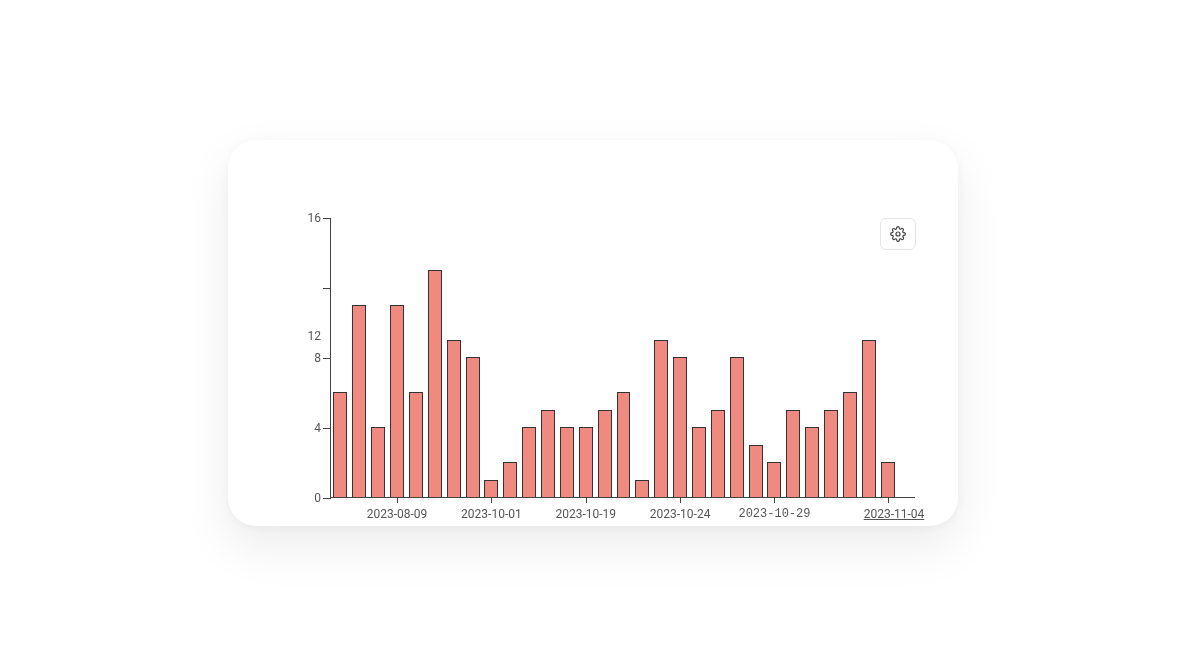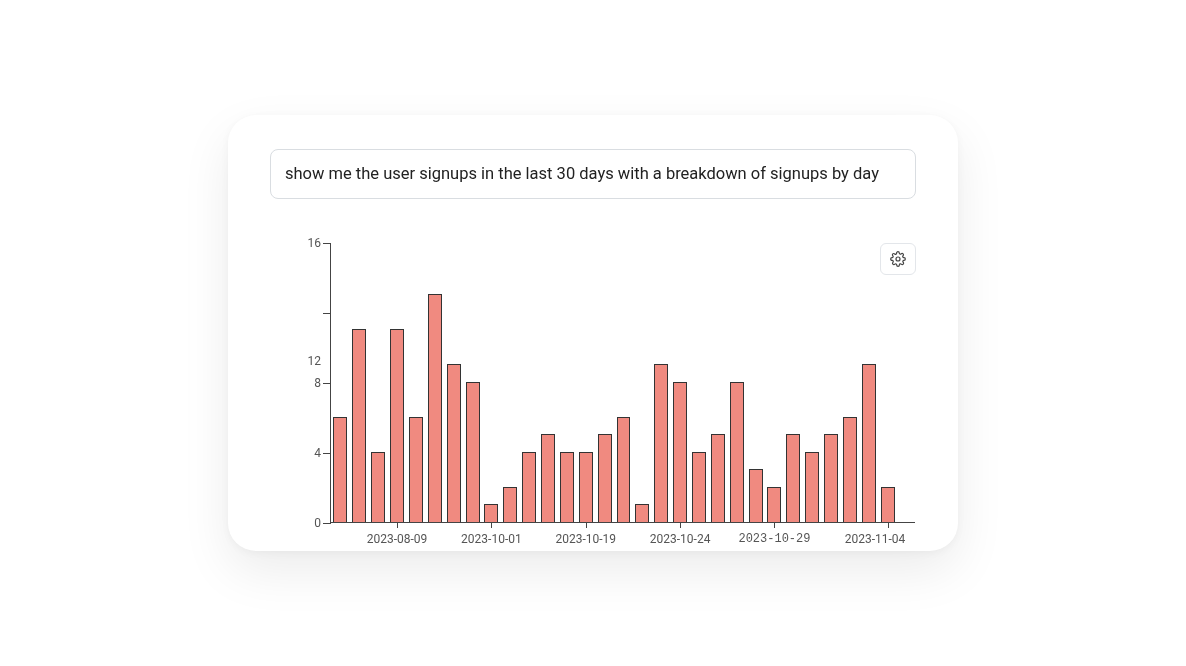--- a/index.html
+++ b/index.html
@@ -106,21 +106,20 @@
     border: 1px solid #333;
     border-bottom: none;
   }
 </style>
 </head>
 <body>
 
 <div class="canvas">
   <div class="card">
 
-    <div class="query-box">show me the user signups in the last 30 days with a breakdown of signups by day</div>
 
 
     <div class="chart-wrap">
 
       <div class="gear-btn">
         <svg viewBox="0 0 24 24" fill="none" stroke-width="1.8" stroke-linecap="round" stroke-linejoin="round">
           <circle cx="12" cy="12" r="3"></circle>
           <path d="M19.4 15a1.65 1.65 0 0 0 .33 1.82l.06.06a2 2 0 1 1-2.83 2.83l-.06-.06a1.65 1.65 0 0 0-1.82-.33 1.65 1.65 0 0 0-1 1.51V21a2 2 0 0 1-4 0v-.09a1.65 1.65 0 0 0-1-1.51 1.65 1.65 0 0 0-1.82.33l-.06.06a2 2 0 1 1-2.83-2.83l.06-.06a1.65 1.65 0 0 0 .33-1.82 1.65 1.65 0 0 0-1.51-1H3a2 2 0 0 1 0-4h.09a1.65 1.65 0 0 0 1.51-1 1.65 1.65 0 0 0-.33-1.82l-.06-.06a2 2 0 1 1 2.83-2.83l.06.06a1.65 1.65 0 0 0 1.82.33h0a1.65 1.65 0 0 0 1-1.51V3a2 2 0 0 1 4 0v.09a1.65 1.65 0 0 0 1 1.51h0a1.65 1.65 0 0 0 1.82-.33l.06-.06a2 2 0 1 1 2.83 2.83l-.06.06a1.65 1.65 0 0 0-.33 1.82v0a1.65 1.65 0 0 0 1.51 1H21a2 2 0 0 1 0 4h-.09a1.65 1.65 0 0 0-1.51 1z"></path>
         </svg>
       </div>
@@ -171,19 +170,19 @@
             <div class="x-label" style="left: 66.0484px;">2023-08-09</div>
             <div class="x-tick" style="left: 160.403px;"></div>
             <div class="x-label" style="left: 160.403px;">2023-10-01</div>
             <div class="x-tick" style="left: 254.758px;"></div>
             <div class="x-label" style="left: 254.758px;">2023-10-19</div>
             <div class="x-tick" style="left: 349.113px;"></div>
             <div class="x-label" style="left: 349.113px;">2023-10-24</div>
             <div class="x-tick" style="left: 443.468px;"></div>
             <div class="x-label" style="left: 443.468px; font-family: Liberation Mono, monospace;">2023-10-29</div>
             <div class="x-tick" style="left: 556.694px;"></div>
-            <div class="x-label" style="left: 544px;">2023-11-04</div>
+            <div class="x-label" style="left: 563px; text-decoration: underline;">2023-11-04</div>
           </div>
       </div>
 
     </div>
   </div>
 </div>
 
 </body></html>

